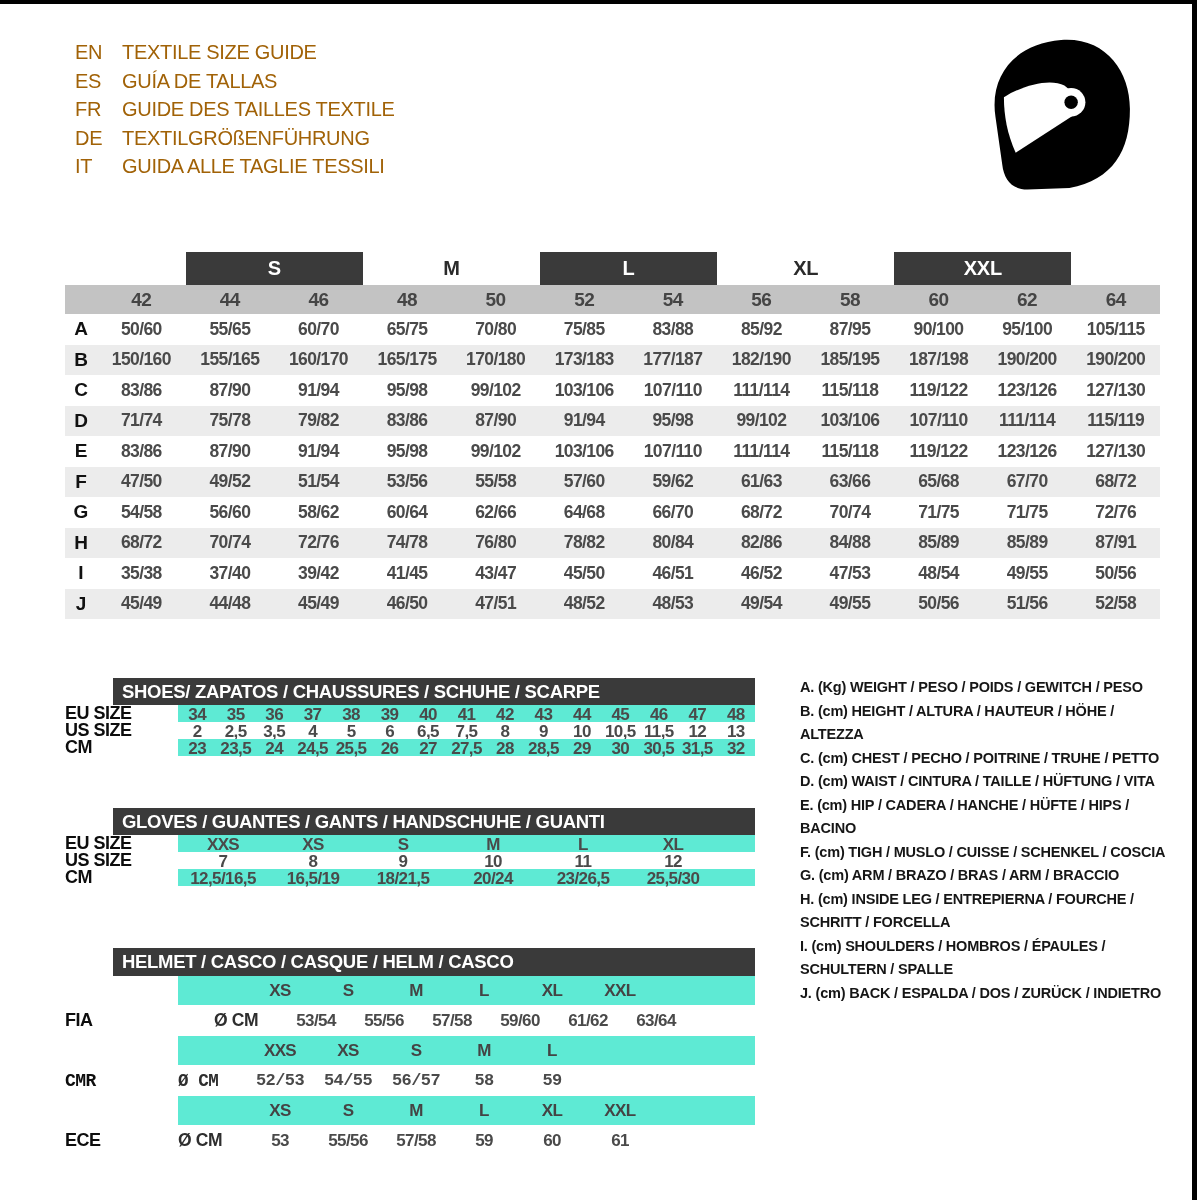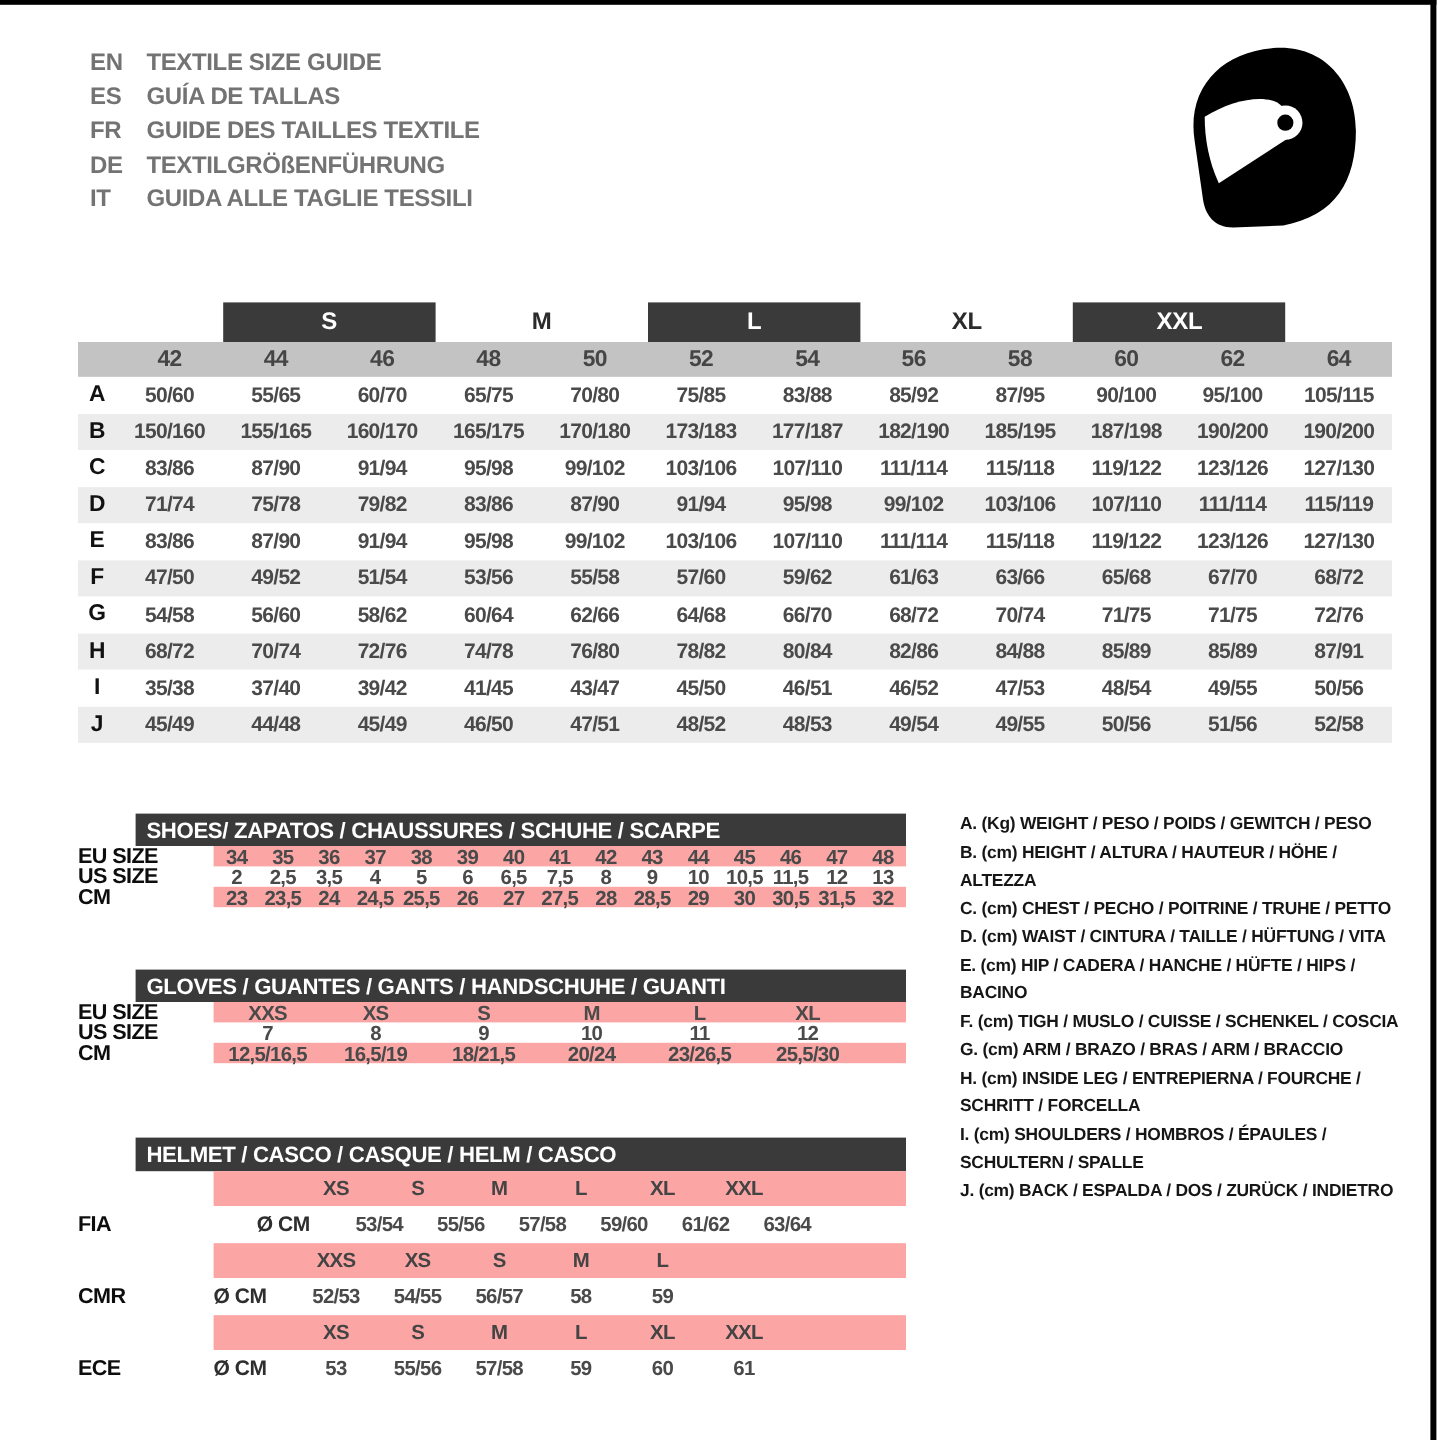--- a/index.html
+++ b/index.html
@@ -4,21 +4,21 @@
 <style>
   * { box-sizing: border-box; margin: 0; padding: 0; }
   html,body { width:1200px; height:1200px; background:#fff; }
   body { font-family:"Liberation Sans", sans-serif; color:#1a1a1a; position:relative; overflow:hidden; }
 
   .frame-top   { position:absolute; left:0; top:0; width:1197px; height:4px; background:#000; }
   .frame-right { position:absolute; left:1192px; top:0; width:5px; height:1200px; background:#000; }
 
   
   .lang-list { position:absolute; left:75px; top:38px; }
-  .lang-row  { display:flex; font-weight:700; font-size:20px; line-height:28.5px; color:#737373; letter-spacing:-0.3px; }
+  .lang-row  { display:flex; font-weight:400; font-size:20px; line-height:28.5px; color:#a16207; letter-spacing:-0.3px; }
   .lang-code { width:47px; flex:none; }
 
   .helmet-icon { position:absolute; left:972px; top:30px; width:168px; height:168px; }
 
   
   .main-table { position:absolute; left:65px; top:252px; width:1095px; }
   .g13 { display:grid; grid-template-columns:32px repeat(12, 1fr); }
   .size-label-row { height:33px; }
   .size-box, .size-plain { display:flex; align-items:center; justify-content:center;
                            font-weight:700; font-size:20px; letter-spacing:-0.3px; }
@@ -36,21 +36,21 @@
 
   
   .section { position:absolute; left:65px; width:690px; }
   .sec-title { margin-left:48px; height:27px; background:#3a3a3a; color:#fff;
                display:flex; align-items:center; padding-left:9px;
                font-weight:700; font-size:18.5px; letter-spacing:-0.3px; white-space:nowrap; }
   .sec-row { display:flex; height:17px; }
   .sec-label { width:113px; flex:none; display:flex; align-items:center;
                font-weight:700; font-size:18px; color:#0d0d0d; letter-spacing:-0.5px; }
   .sec-cells { flex:1; display:grid; }
-  .sec-row.stripe .sec-cells { background:#fca5a5; }
+  .sec-row.stripe .sec-cells { background:#5eead4; }
   .cell { display:flex; align-items:center; justify-content:center;
           font-weight:700; font-size:17px; color:#4a4a4a; letter-spacing:-0.6px; white-space:nowrap; }
   .cell.hdr { color:#444; }
   .shoes-cells  { grid-template-columns:repeat(15, 1fr); }
   .gloves-cells { grid-template-columns:repeat(6, 90px) 1fr; }
   .helmet-cells { grid-template-columns:68px repeat(6, 68px) 1fr; }
   .unit-cell { display:flex; align-items:center; font-weight:700; font-size:17.5px;
                color:#2e2e2e; letter-spacing:-0.4px; }
 
   
@@ -414,21 +414,21 @@
           <div class="cell"></div>
           <div class="cell hdr">XXS</div>
           <div class="cell hdr">XS</div>
           <div class="cell hdr">S</div>
           <div class="cell hdr">M</div>
           <div class="cell hdr">L</div>
           <div class="cell hdr"></div>
           <div class="cell"></div>
         </div>
       </div>
-      <div class="sec-row" style="height: 31px;">
+      <div class="sec-row" style="height: 31px; font-family: Liberation Mono, monospace;">
         <div class="sec-label">CMR</div>
         <div class="sec-cells helmet-cells">
           <div class="unit-cell">Ø CM</div>
           <div class="cell">52/53</div>
           <div class="cell">54/55</div>
           <div class="cell">56/57</div>
           <div class="cell">58</div>
           <div class="cell">59</div>
           <div class="cell"></div>
           <div class="cell"></div>

